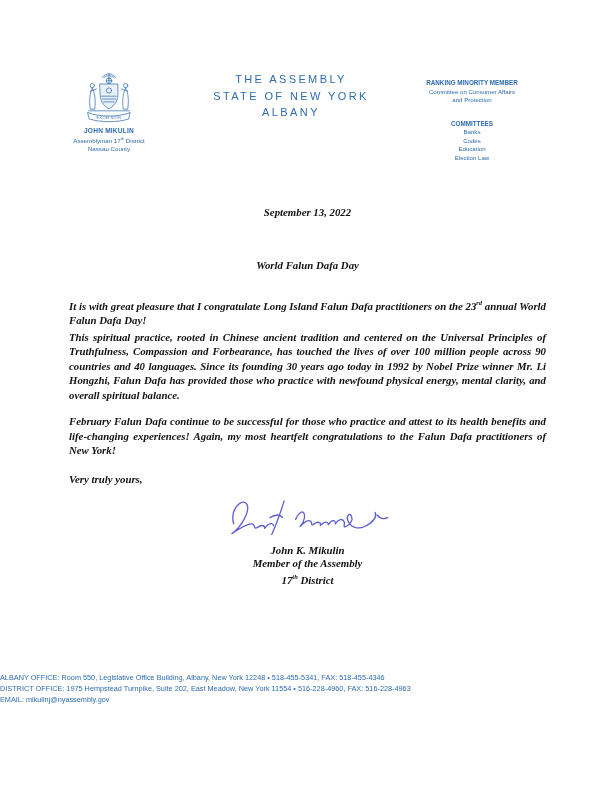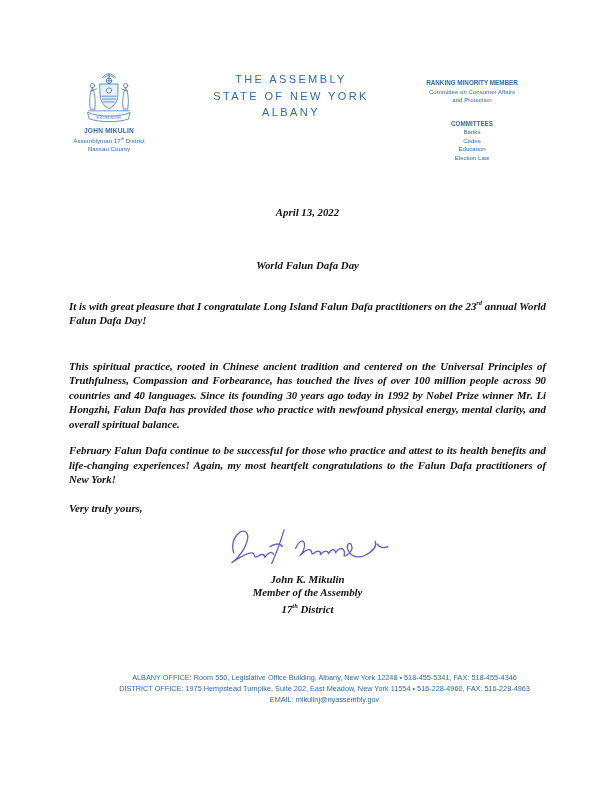--- a/index.html
+++ b/index.html
@@ -41,32 +41,32 @@
   .body-area{
     position:absolute;left:69px;top:205px;width:477px;
     font-size:10.8px;font-weight:bold;font-style:italic;
     line-height:14.5px;
   }
   .date-line{text-align:center;}
   .subject-line{text-align:center;margin-top:38px;}
   .para{text-align:justify;margin:0;}
   .para sup{font-size:6.5px;}
   .p1{margin-top:24px;}
-  .p2{margin-top:31px;}
+  .p2{margin-top:2px;}
   .p3{margin-top:12px;}
   .closing-line{text-align:left;margin-top:14px;}
   .signature-wrap{text-align:center;margin-top:6px;}
   .signer-block{text-align:center;margin-top:2px;line-height:13.2px;}
   .signer-block sup{font-size:6.5px;}
   
   .footer{
     position:absolute;left:0;right:0;top:672px;
-    text-align:center;color:#2e6cb2;
+    color:#2e6cb2;
     font-family:"Liberation Sans", sans-serif;
-    font-size:7.3px;line-height:11px;padding-left:37px;
+    font-size:7.3px;line-height:11px;
   }
 </style>
 </head>
 <body>
 
 <div class="page">
 
   <div class="letterhead">
 
     <div class="seal-block">
@@ -113,21 +113,21 @@
       <div class="rh-line">and Protection</div>
       <div class="rh-heading">COMMITTEES</div>
       <div class="rh-item">Banks</div>
       <div class="rh-item">Codes</div>
       <div class="rh-item">Education</div>
       <div class="rh-item">Election Law</div>
     </div>
   </div>
 
   <div class="body-area">
-    <div class="date-line">April 13, 2022</div>
+    <div class="date-line">September 13, 2022</div>
     <div class="subject-line">World Falun Dafa Day</div>
 
     <p class="para p1"><span>It is with great pleasure that I congratulate Long Island Falun Dafa practitioners on the 23</span><sup>rd</sup><span> annual World Falun Dafa Day!</span></p>
 
     <p class="para p2">This spiritual practice, rooted in Chinese ancient tradition and centered on the Universal Principles of Truthfulness, Compassion and Forbearance, has touched the lives of over 100 million people across 90 countries and 40 languages. Since its founding 30 years ago today in 1992 by Nobel Prize winner Mr. Li Hongzhi, Falun Dafa has provided those who practice with newfound physical energy, mental clarity, and overall spiritual balance.</p>
 
     <p class="para p3">February Falun Dafa continue to be successful for those who practice and attest to its health benefits and life-changing experiences! Again, my most heartfelt congratulations to the Falun Dafa practitioners of New York!</p>
 
     <div class="closing-line">Very truly yours,</div>
 

